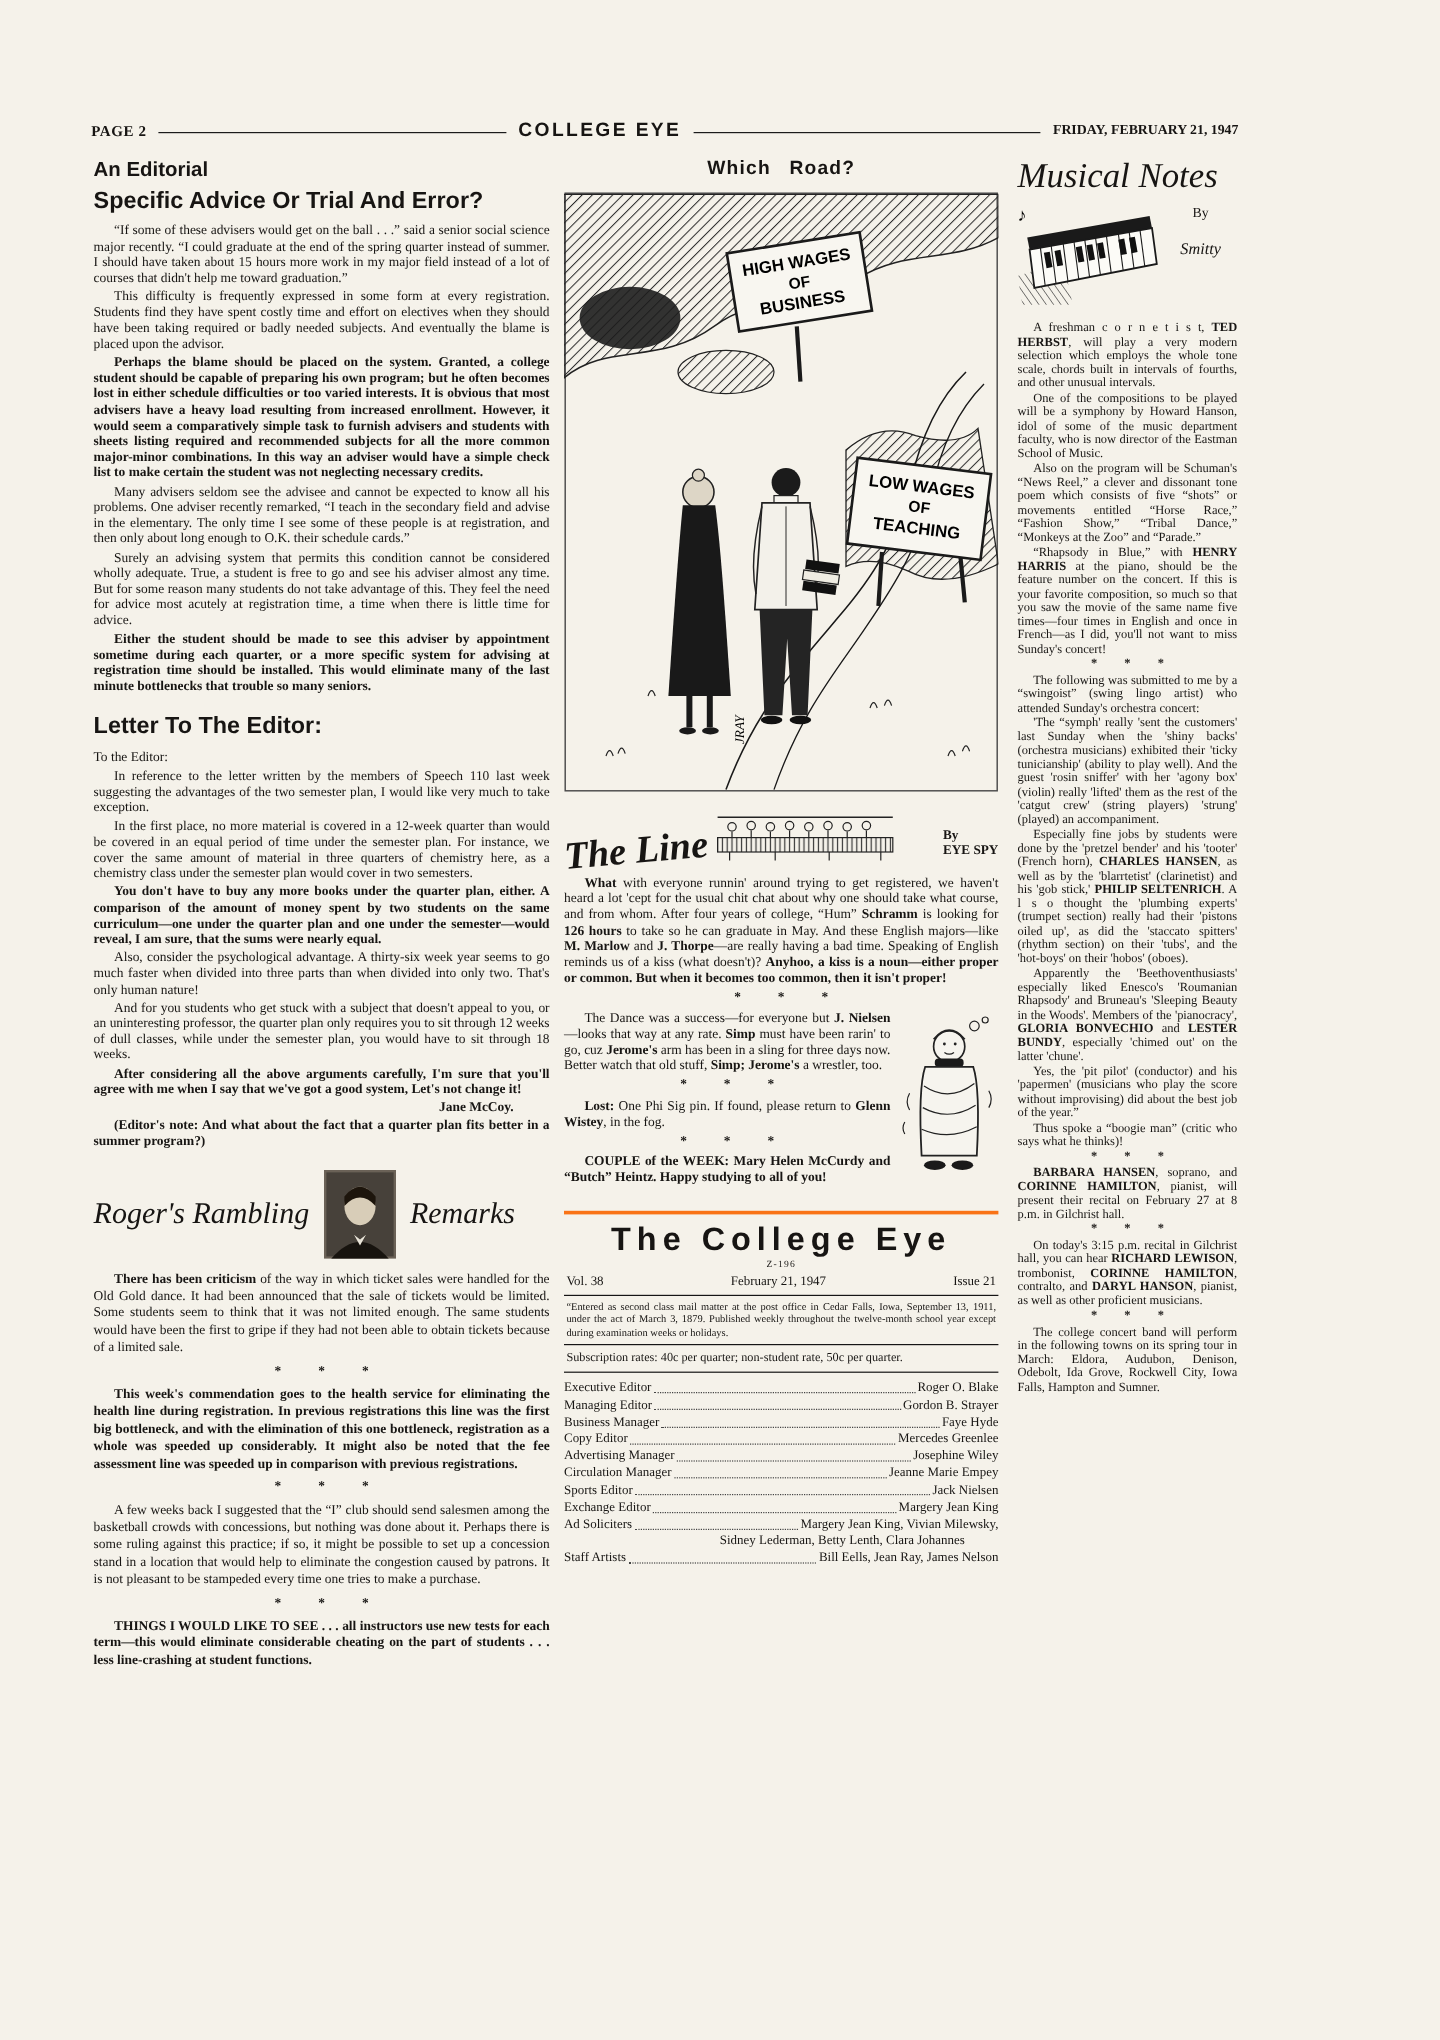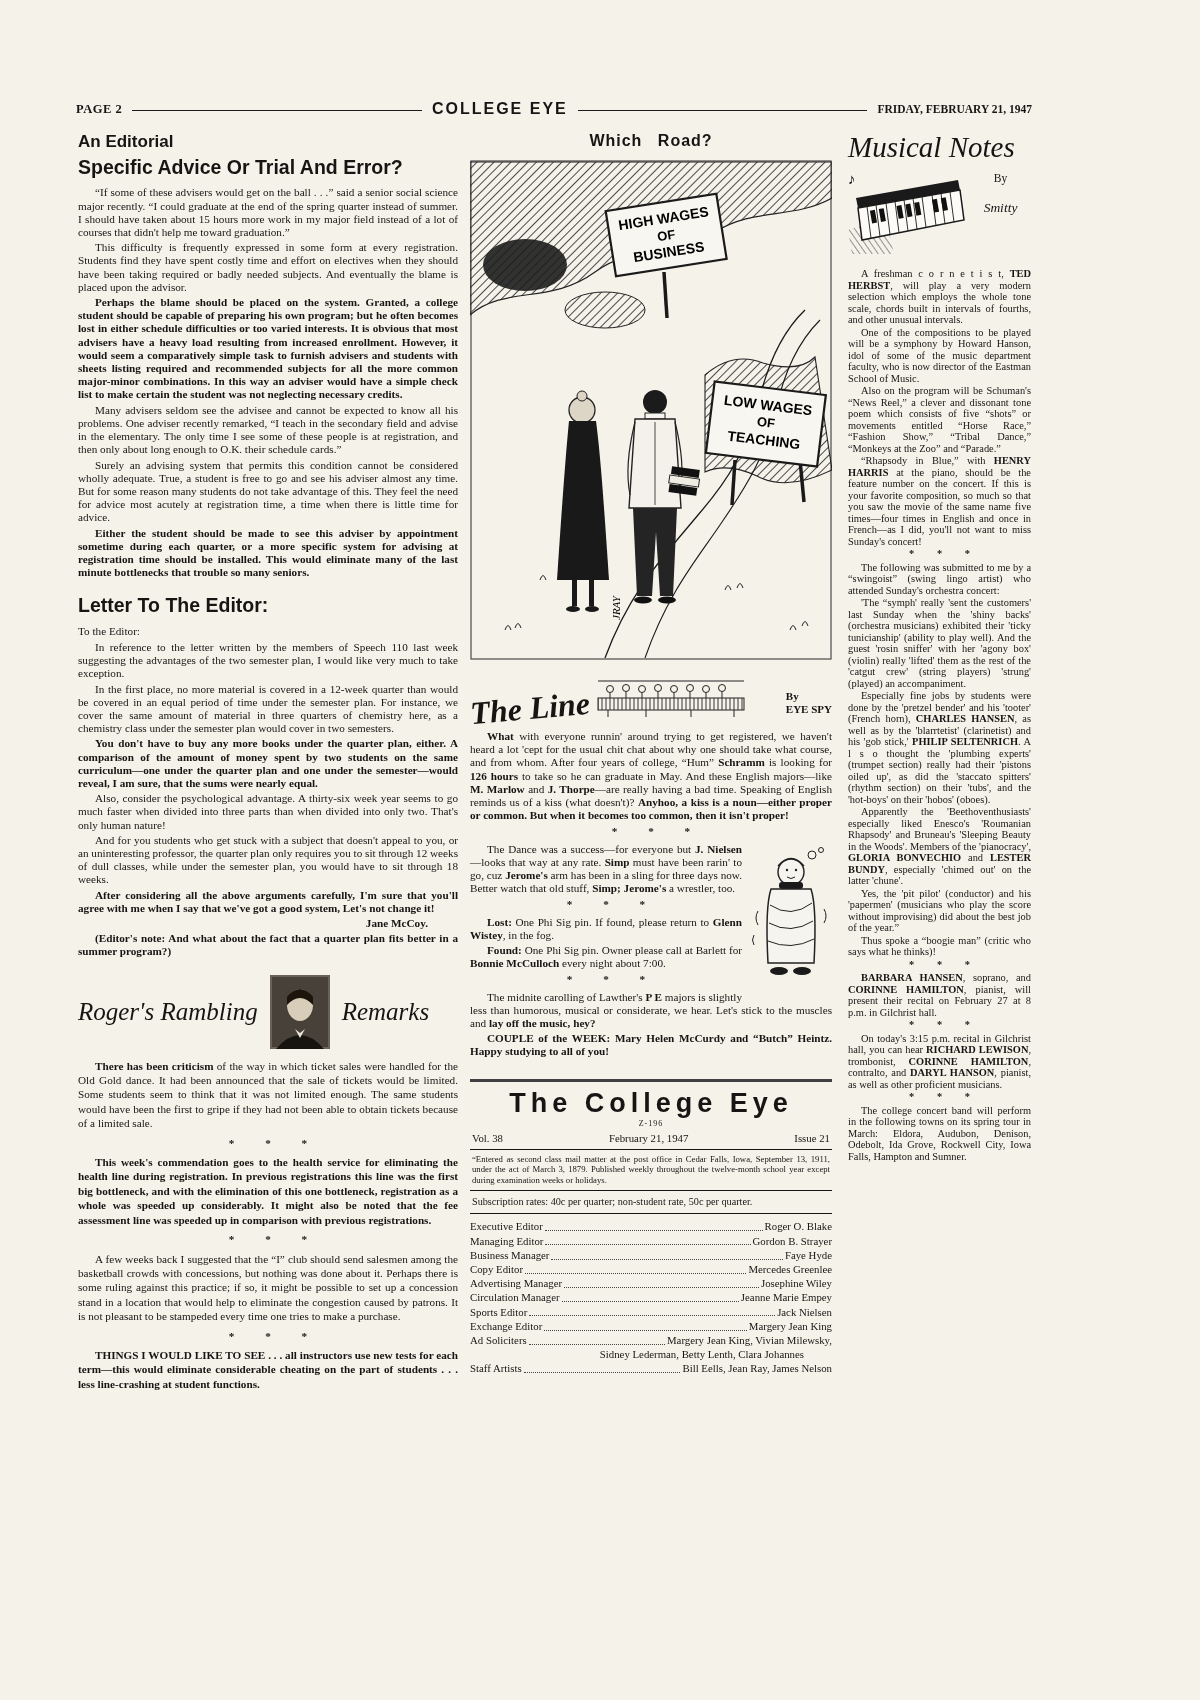--- a/index.html
+++ b/index.html
@@ -39,21 +39,21 @@
   
   .wr-title{font-family:"Liberation Sans",sans-serif;font-size:16px;font-weight:700;text-align:center;
             letter-spacing:1px;word-spacing:10px;margin:0 0 10px;}
   .cartoon-svg{display:block;}
   .tl-head{display:flex;align-items:flex-end;margin:12px 0 6px;gap:6px;}
   .tl-title{font-style:italic;font-weight:700;font-size:32px;transform:rotate(-5deg);line-height:1;white-space:nowrap;}
   .tl-doodle{margin-bottom:6px;}
   .tl-by{margin-left:auto;text-align:left;font-size:11px;font-weight:700;line-height:13px;padding-bottom:8px;white-space:nowrap;}
   .shiver{float:right;margin:2px 0 2px 8px;}
 
-  .ce-box{margin-top:20px;border-top:3px solid #404040;padding-top:8px;}
+  .ce-box{margin-top:20px;border-top:3px solid #f97316;padding-top:8px;}
   .ce-title{font-family:"Liberation Sans",sans-serif;font-weight:700;font-size:27px;letter-spacing:5px;
             text-align:center;margin:0;line-height:1;}
   .ce-code{text-align:center;font-size:8px;letter-spacing:1px;margin:2px 0 4px;}
   .ce-volrow{display:flex;justify-content:space-between;font-size:10.8px;padding:0 2px 5px;}
   .ce-hr{border:0;border-top:1px solid #151515;margin:0;}
   .ce-fine{font-size:8.7px;line-height:10.6px;text-align:justify;padding:4px 2px 5px;}
   .ce-sub{font-size:10.2px;padding:5px 2px 6px;}
   .staff{padding-top:5px;}
   .staff-row{display:flex;align-items:flex-end;font-size:10.8px;line-height:14.2px;}
   .staff-row .role{white-space:nowrap;}
@@ -259,26 +259,24 @@
         <path d="M20,60 Q41,74 62,58 M19,78 Q41,90 63,76 M18,96 Q41,106 64,94" stroke="#222" fill="none" stroke-width="1"></path>
         <ellipse cx="29" cy="126" rx="9" ry="4" fill="#1a1a1a"></ellipse>
         <ellipse cx="52" cy="126" rx="9" ry="4" fill="#1a1a1a"></ellipse>
         <path d="M8,66 q-4,7 0,14 M74,64 q4,7 0,14" stroke="#222" fill="none"></path>
         <path d="M4,90 q-3,5 0,10" stroke="#222" fill="none"></path>
       </svg>
       <div>
           <p><span>The Dance was a success—for everyone but </span><b>J. Nielsen</b><span>—looks that way at any rate. </span><b>Simp</b><span> must have been rarin' to go, cuz </span><b>Jerome's</b><span> arm has been in a sling for three days now. Better watch that old stuff, </span><b>Simp; Jerome's</b><span> a wrestler, too.</span></p>
           <p class="stars">* * *</p>
           <p><b>Lost:</b><span> One Phi Sig pin. If found, please return to </span><b>Glenn Wistey</b><span>, in the fog.</span></p>
-          <p><b>Found:</b><span> One Phi Sig pin. Owner please call at Barlett for </span><b>Bonnie McCulloch</b><span> every night about 7:00.</span></p>
           <p class="stars">* * *</p>
         </div>
     </div>
     <div>
-        <p><span>The midnite carolling of Lawther's </span><b>P E</b><span> majors is slightly less than humorous, musical or considerate, we hear. Let's stick to the muscles and </span><b>lay off the music, hey?</b></p>
         <p class="bold">COUPLE of the WEEK: Mary Helen McCurdy and “Butch” Heintz. Happy studying to all of you!</p>
       </div>
   </section>
 
   <section class="ce-box">
     <h2 class="ce-title">The College Eye</h2>
     <div class="ce-code">Z-196</div>
     <div class="ce-volrow">
       <span>Vol. 38</span>
       <span>February 21, 1947</span>

